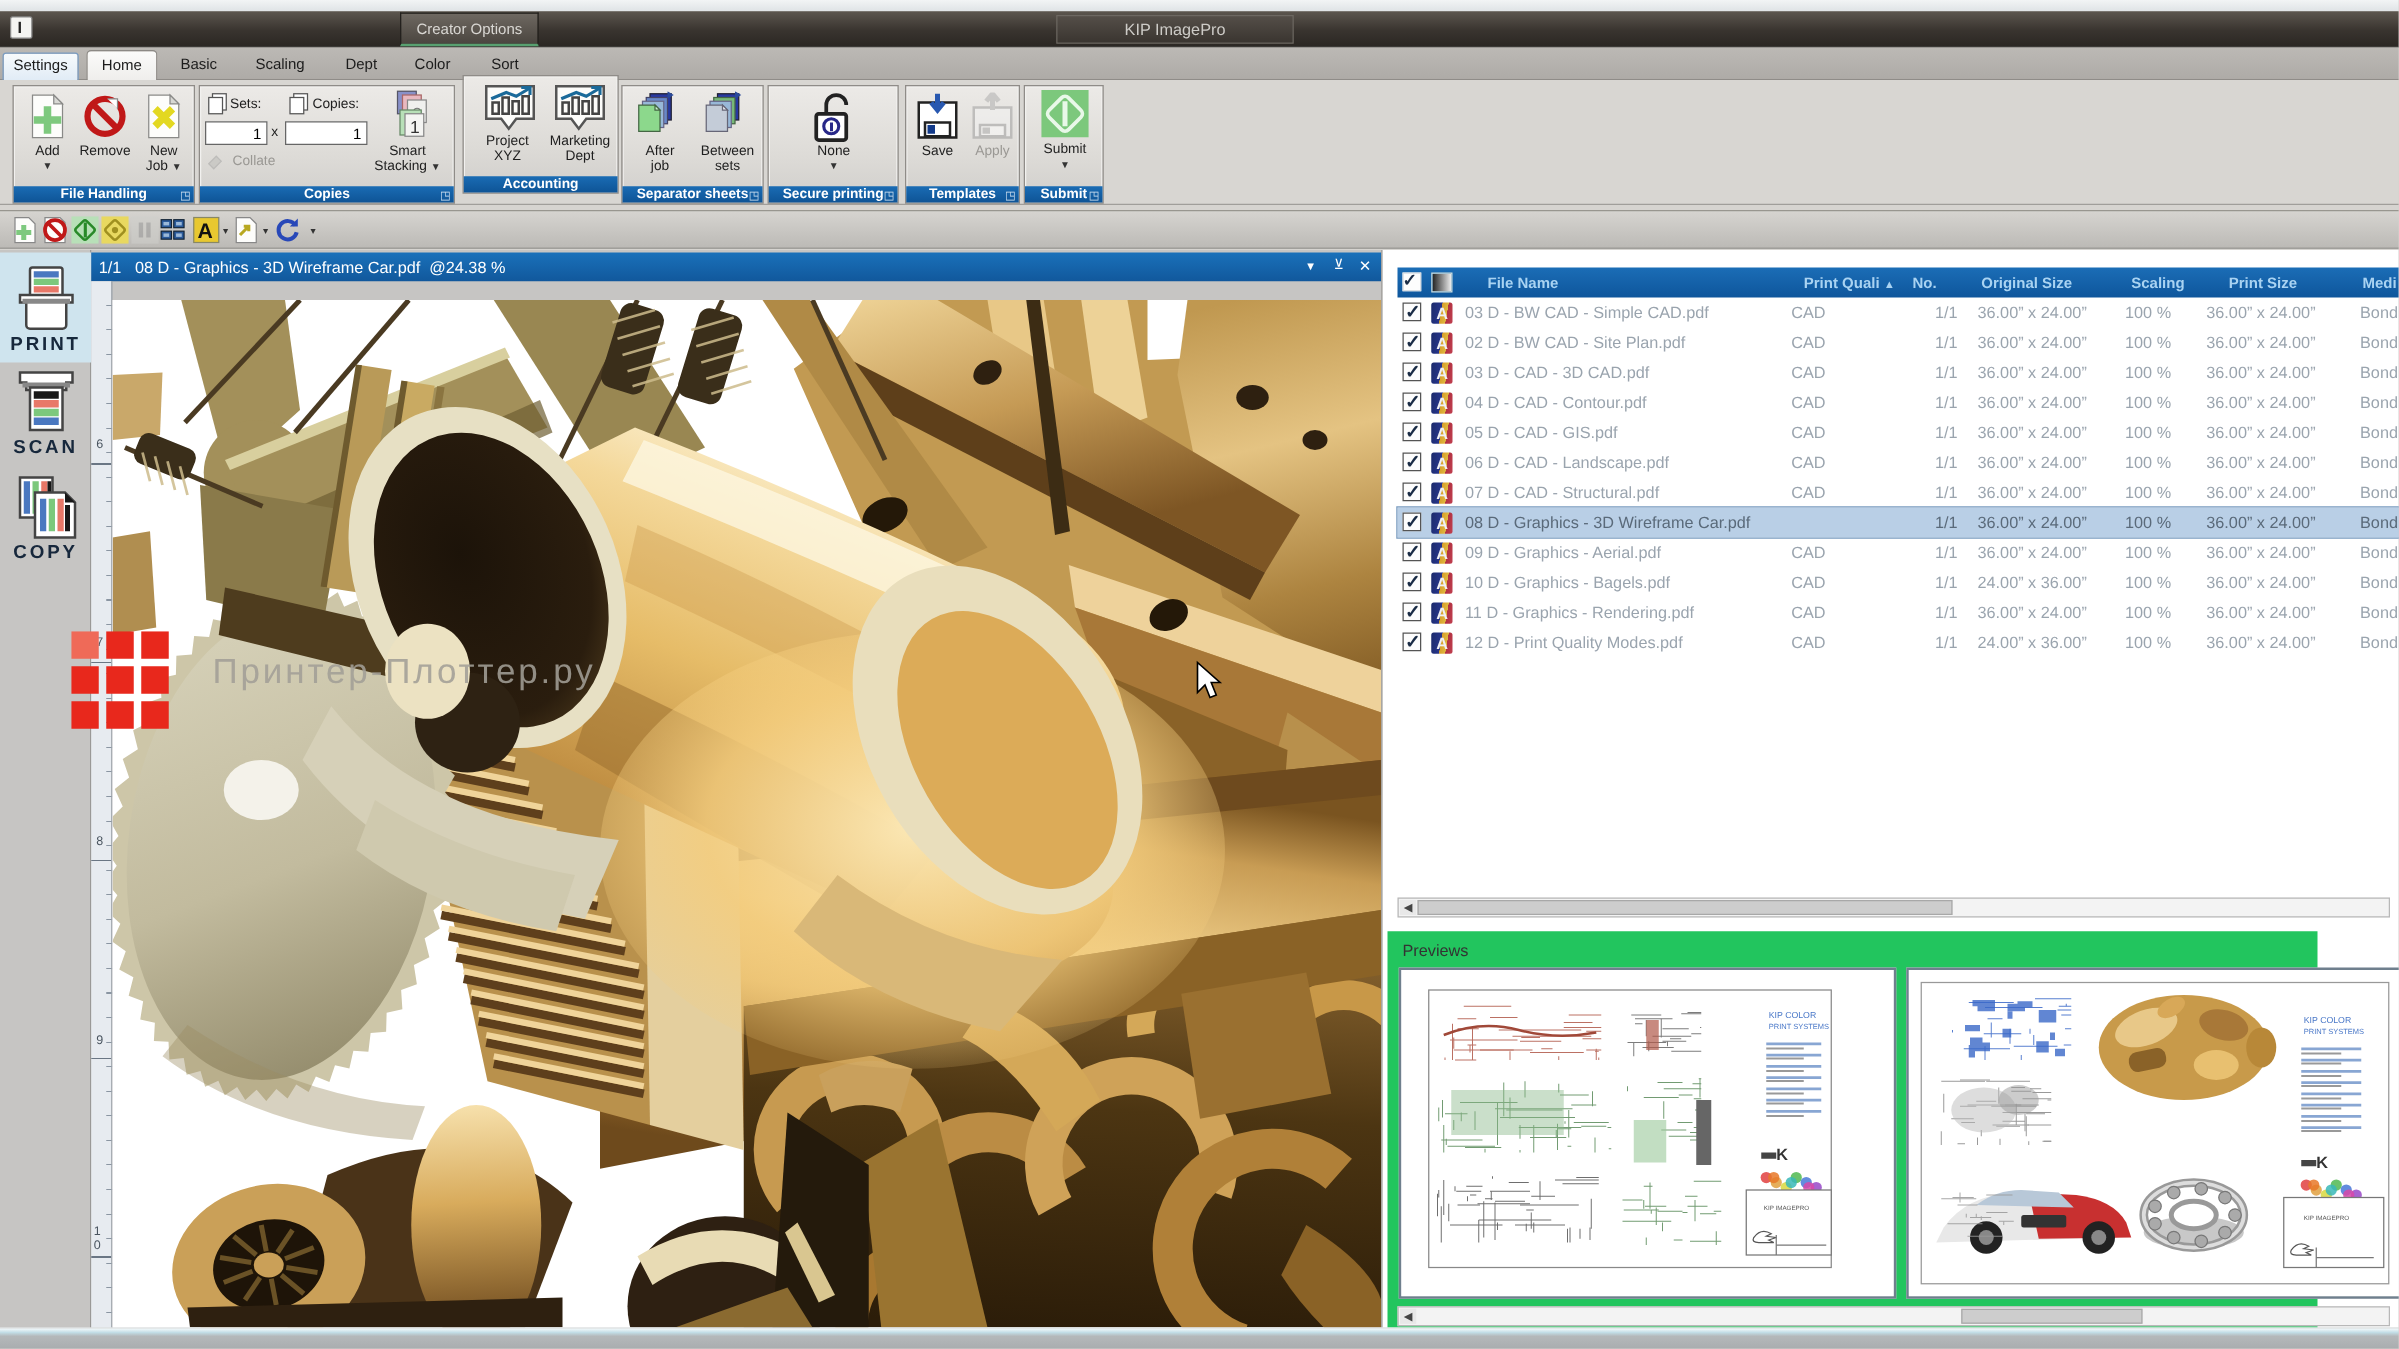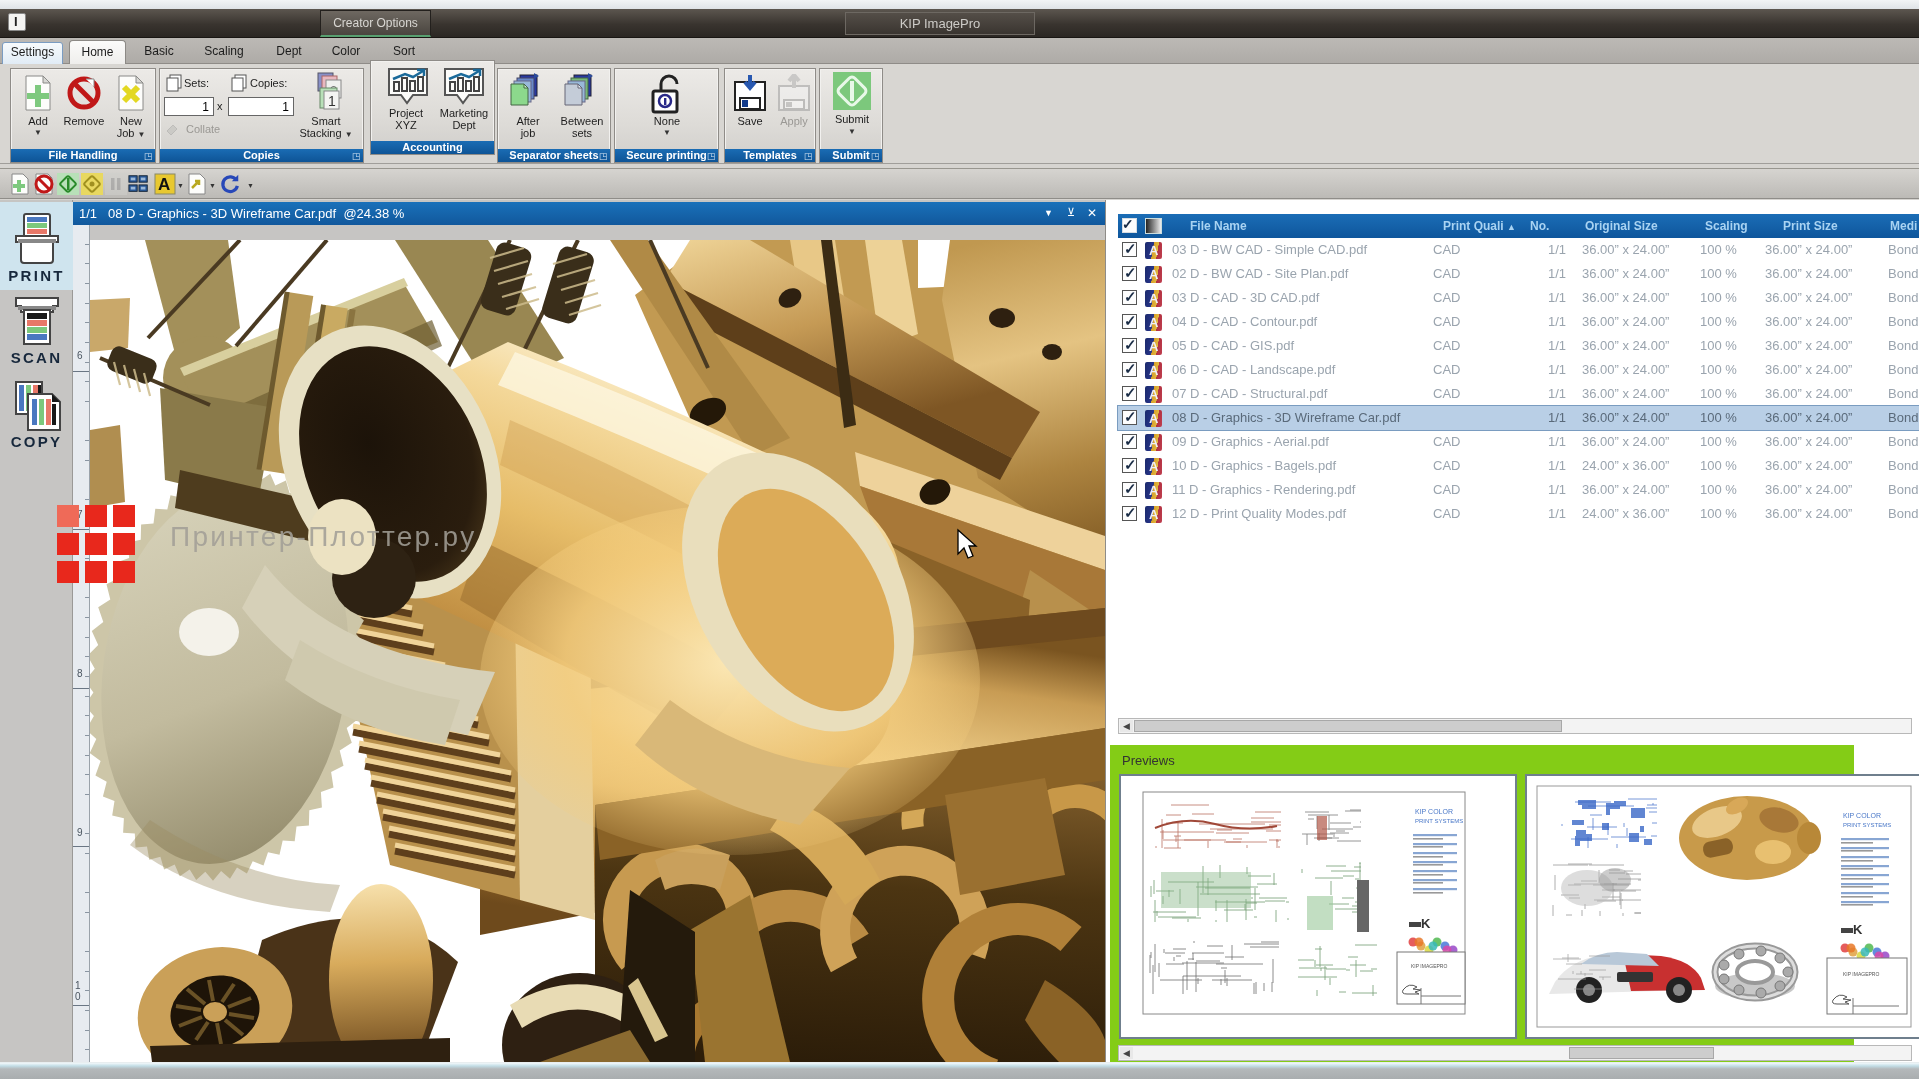--- a/index.html
+++ b/index.html
@@ -75,21 +75,21 @@
 .hcell { position:absolute; top:0; line-height:24px; }
 .trow { position:absolute; left:1118px; width:801px; height:24px; font-size:13px; color:#9aa4ae; }
 .tcell { position:absolute; top:0; line-height:24px; white-space:nowrap; }
 .chk { position:absolute; left:4px; top:4px; width:15px; height:15px; background:#fdfdfd; border:1px solid #555; }
 .chk:before { content:"✓"; position:absolute; left:1px; top:-3px; font-size:15px; font-weight:bold; color:#1a2c46; }
 .ficon { position:absolute; left:27px; top:4px; width:17px; height:17px; border-radius:2px;
   background:linear-gradient(100deg,#1b2a6b 0%,#27358a 45%,#d8a02a 46%,#e0b840 70%,#b03040 71%,#c04050 100%); }
 .ficon:before { content:"A"; position:absolute; left:4px; top:1px; font-size:13px; font-weight:bold; color:#f0f0f4; }
 
 
-#prevpanel { left:1110px; top:745px; width:744px; height:317px; background:#84cc16; }
+#prevpanel { left:1110px; top:745px; width:744px; height:317px; background:#22c55e; }
 .thumb { position:absolute; top:29px; width:398px; height:265px; background:#fff; border:2px solid #6f7f8d; box-shadow:inset 0 0 0 3px #cfd8e2; }
 
 .hscroll { position:absolute; height:16px; background:#f3f3f3; border:1px solid #b8b8b8; }
 .sthumb { position:absolute; top:1px; height:12px; background:#cdcdcd; border:1px solid #a8a8a8; }
 .sarrow { position:absolute; left:1px; top:1px; width:13px; height:12px; background:#e8e8e8; color:#444; font-size:9px; line-height:12px; text-align:center; }
 
 
 #statusbar { left:0; top:1062px; width:1919px; height:17px; background:linear-gradient(180deg,#f2f8fa 0px,#c2dde6 3px,#b4b8ba 6px,#a9adaf 100%); border-top:1px solid #e8eef0; }
 </style>
 </head>

